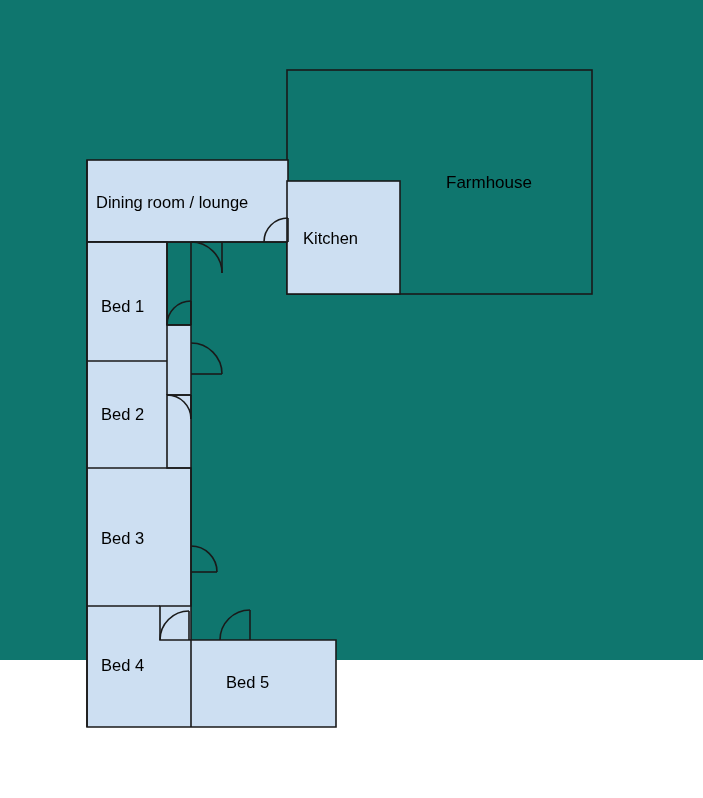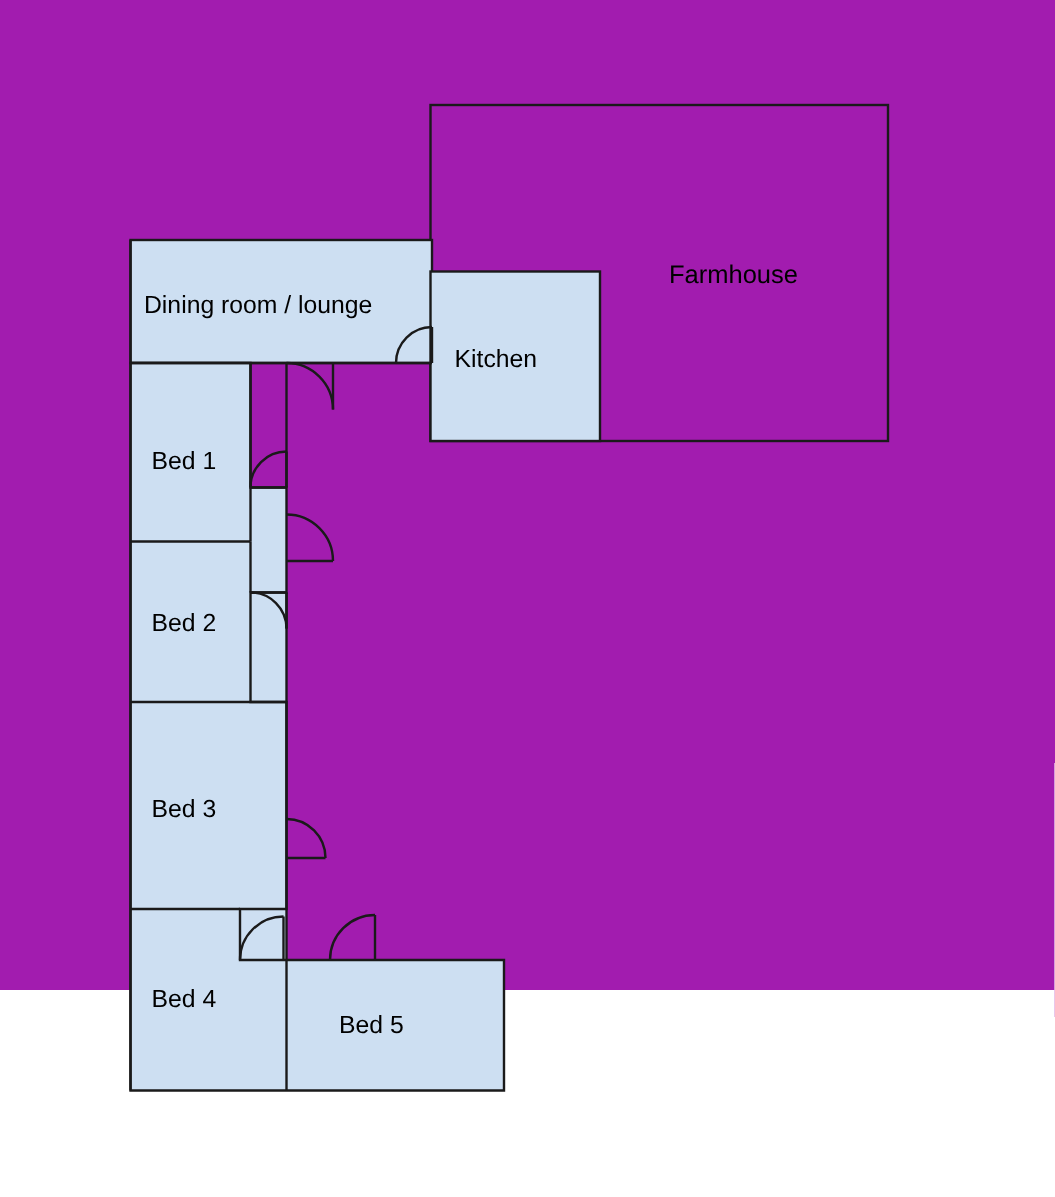--- a/index.html
+++ b/index.html
@@ -11,21 +11,21 @@
   body {
     width: 703px;
     height: 798px;
     font-family: "Liberation Sans", sans-serif;
     overflow: hidden;
   }
   #floorplan-root {
     position: relative;
     width: 703px;
     height: 660px;
-    background: #a21caf;
+    background: #0f766e;
   }
   svg#plan {
     display: block;
     width: 703px;
     height: 798px;
   }
   .room-shape {
     stroke: #1a1a1a;
     stroke-width: 1.6;
     stroke-linejoin: miter;

